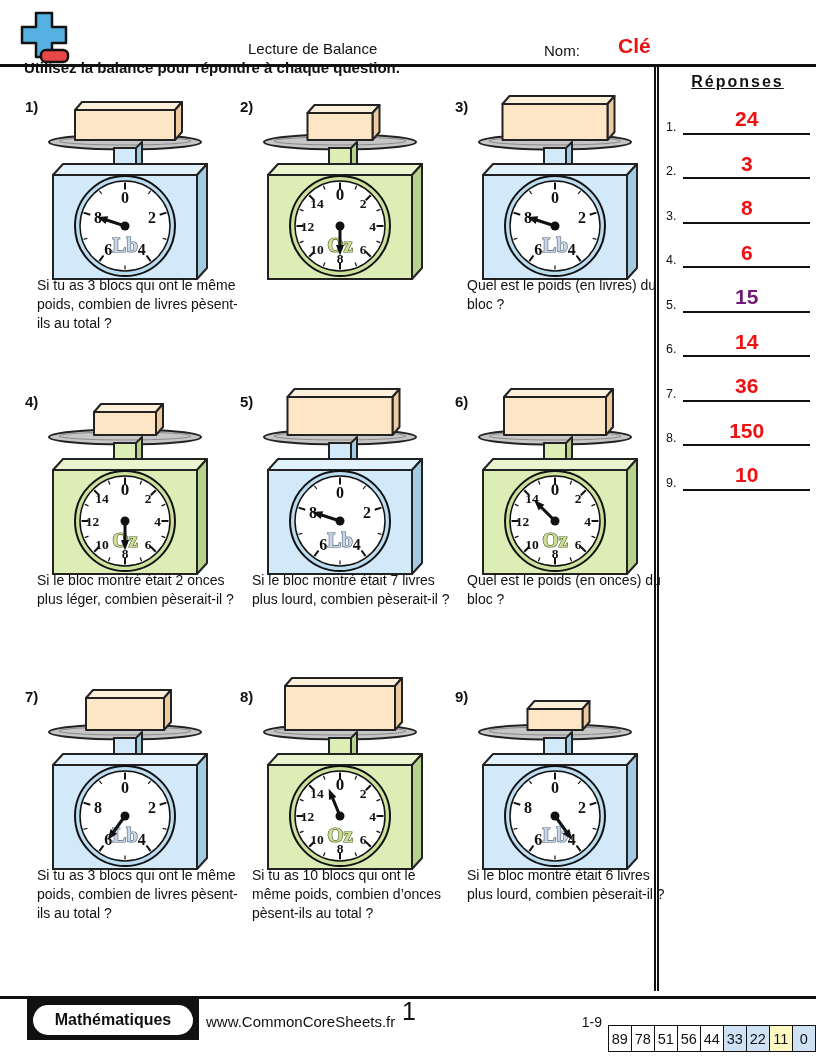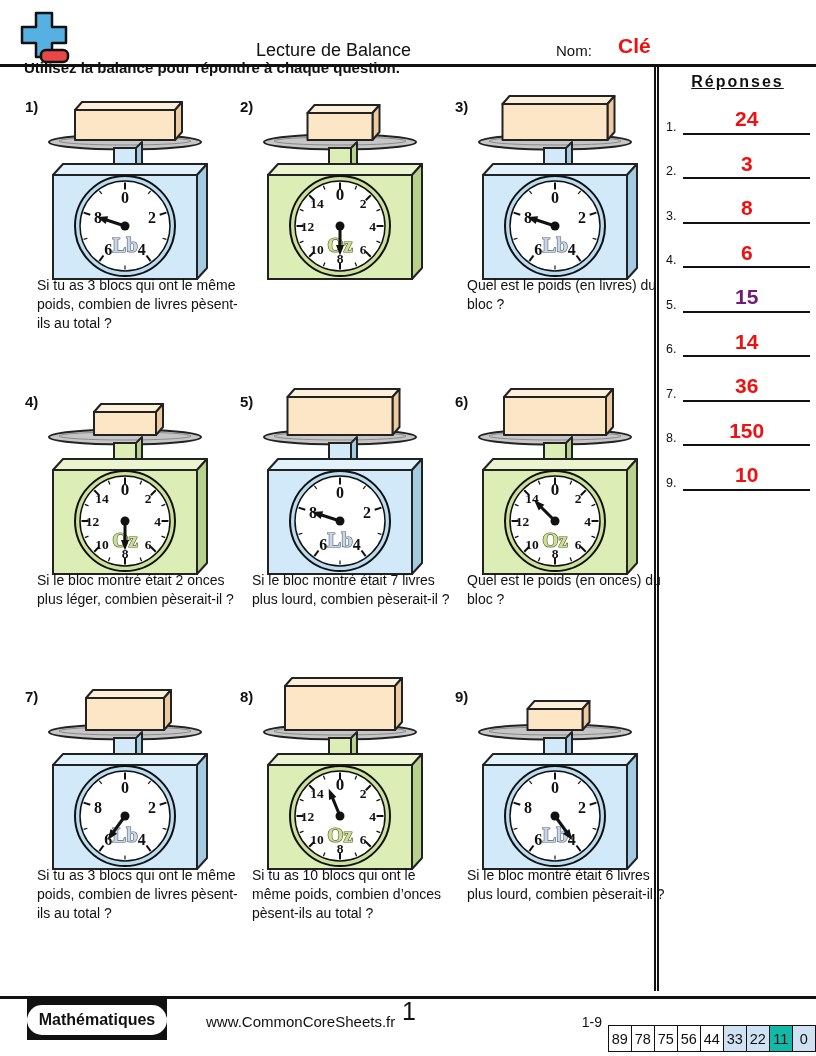--- a/index.html
+++ b/index.html
@@ -1,21 +1,21 @@
 <!DOCTYPE html>
 <html><head>
 <meta charset="utf-8">
 <style>
   html,body{margin:0;padding:0;background:#fff;}
   .page{position:relative;width:816px;height:1056px;background:#fff;overflow:hidden;
         font-family:"Liberation Sans","DejaVu Sans",sans-serif;color:#111;}
   
   .logo{position:absolute;left:14px;top:10px;}
-  .page-title{position:absolute;left:248px;top:40px;font-size:18px;margin-left:8px;}
-  .name-label{position:absolute;left:556px;top:42px;font-size:15px;}
+  .page-title{position:absolute;left:248px;top:40px;font-size:15px;}
+  .name-label{position:absolute;left:544px;top:42px;font-size:15px;}
   .name-value{position:absolute;left:618px;top:34px;font-size:21px;font-weight:bold;}
   .header-rule{position:absolute;left:0;top:64px;width:816px;height:3px;background:#111;}
   .instructions{position:absolute;left:24px;top:59px;font-size:15px;font-weight:bold;}
   
   #problems-grid{position:absolute;left:20px;top:96px;width:632px;display:grid;
                  grid-template-columns:215px 215px 215px;grid-auto-rows:295px;}
   .problem-cell{position:relative;}
   .problem-number{position:absolute;left:5px;top:2px;font-weight:bold;font-size:15px;}
   .scale-svg{display:block;margin-left:10px;margin-top:-10px;}
   .problem-question{margin:-6px 0 0 17px;width:201px;font-size:14px;line-height:1.36;}
@@ -24,21 +24,21 @@
                  border-left:5px double #111;box-sizing:border-box;}
   .answers-title{margin:8px auto 0;text-align:center;font-size:16px;font-weight:bold;
                  text-decoration:underline;letter-spacing:2px;}
   .answer-list{margin-top:-1px;}
   .answer-row{display:flex;align-items:flex-end;height:44.5px;padding:0 6px 0 7px;box-sizing:border-box;}
   .answer-num{font-size:12.5px;padding-bottom:1px;}
   .answer-line{flex:1;margin-left:7px;border-bottom:2px solid #111;text-align:center;}
   .answer-value{font-weight:bold;font-size:21px;line-height:1.1;display:inline-block;padding-bottom:2px;}
   
   .footer-rule{position:absolute;left:0;top:996px;width:816px;height:3px;background:#111;}
-  .brand-box{position:absolute;left:27px;top:999px;width:140px;height:41px;background:#111;
+  .brand-box{position:absolute;left:27px;top:999px;width:172px;height:41px;background:#111;
              display:flex;align-items:center;justify-content:center;}
   .brand-pill{background:#fff;border-radius:17px;width:160px;height:30px;display:flex;
               align-items:center;justify-content:center;font-weight:bold;font-size:16px;color:#111;}
   .website{position:absolute;left:206px;top:1013px;font-size:15px;}
   .page-number{position:absolute;left:374px;top:997px;width:70px;text-align:center;font-size:25px;}
   .score-row{position:absolute;right:0;top:992px;display:flex;align-items:center;}
   .score-label{font-size:14px;margin-right:7px;}
   .score-cell{width:22.5px;height:25px;border:1.5px solid #111;margin-left:-1.5px;display:flex;
               align-items:center;justify-content:center;font-size:14.5px;background:#fff;margin-top:33px;}
 </style>
@@ -491,22 +491,22 @@
   <div class="footer-rule"></div>
   <div class="brand-box">
     <div class="brand-pill">Mathématiques</div>
   </div>
   <div class="website">www.CommonCoreSheets.fr</div>
   <div class="page-number">1</div>
   <div class="score-row">
     <span class="score-label">1-9</span>
   <div class="score-cell">89</div>
       <div class="score-cell">78</div>
-      <div class="score-cell">75</div>
+      <div class="score-cell">51</div>
       <div class="score-cell">56</div>
       <div class="score-cell">44</div>
       <div class="score-cell" style="background: rgb(207, 226, 243);">33</div>
       <div class="score-cell" style="background: rgb(207, 226, 243);">22</div>
-      <div class="score-cell" style="background: #14b8a6; text-align: center;">11</div>
+      <div class="score-cell" style="background: #fef9c3; text-align: center;">11</div>
       <div class="score-cell" style="background: rgb(207, 226, 243);">0</div>
     </div>
 
 </div>
 
 </body></html>

